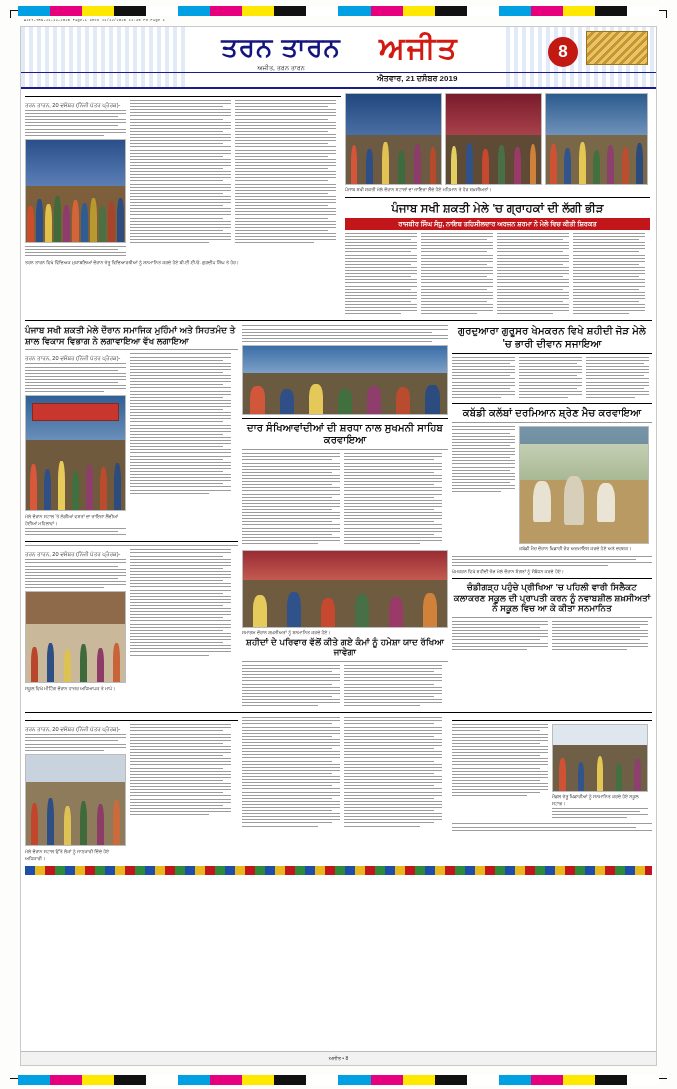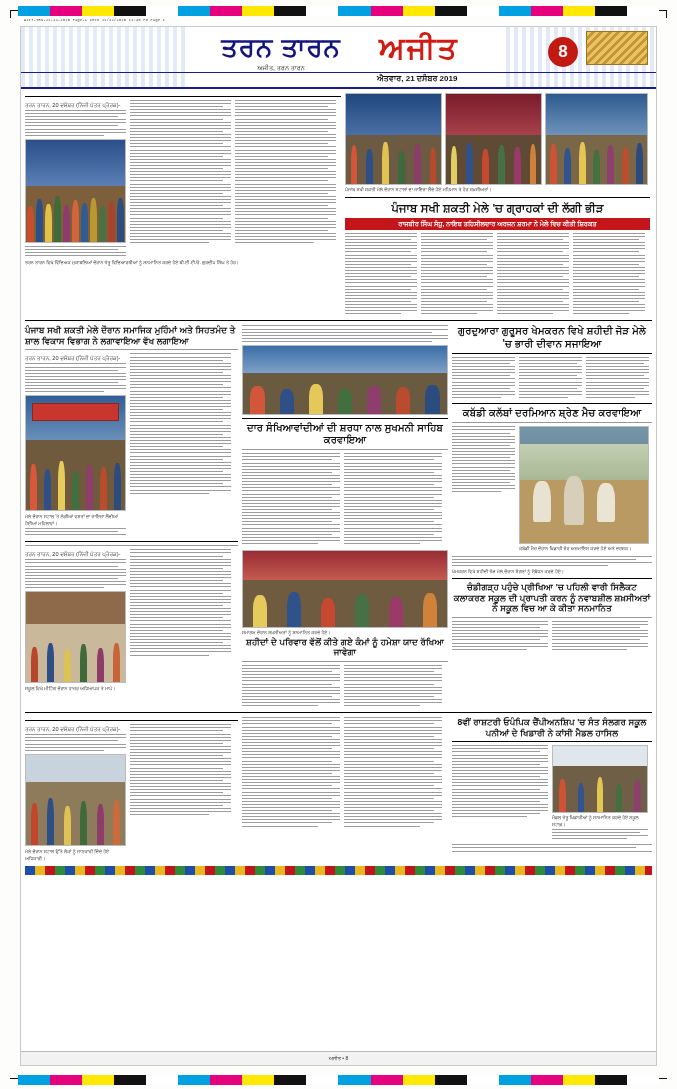--- a/index.html
+++ b/index.html
@@ -1125,21 +1125,20 @@
                 <div class="ln s1"></div>
               <div class="ln s1"></div>
                 <div class="ln s1"></div>
                 <div class="ln s2"></div>
                 <div class="ln s3"></div>
             </div>
           </div>
         </div>
 
         <div style="width:200px;">
-          <div class="headline h-sm" style="text-align:center;">8ਵੀਂ ਰਾਸ਼ਟਰੀ ਓਪੰਪਿਕ ਚੈਂਪੀਅਨਸ਼ਿਪ 'ਚ ਸੰਤ ਸੰਲਗਰ ਸਕੂਲ ਪਨੀਆਂ ਦੇ ਖਿਡਾਰੀ ਨੇ ਕਾਂਸੀ ਮੈਡਲ ਹਾਸਿਲ</div>
           <div class="rule"></div>
           <div style="display:flex; gap:4px;">
             <div style="width:96px;" class="textcol">
               <div class="ln s1"></div>
                 <div class="ln s1"></div>
                 <div class="ln s2"></div>
                 <div class="ln s1"></div>
               <div class="ln s1"></div>
                 <div class="ln s1"></div>
                 <div class="ln s2"></div>

